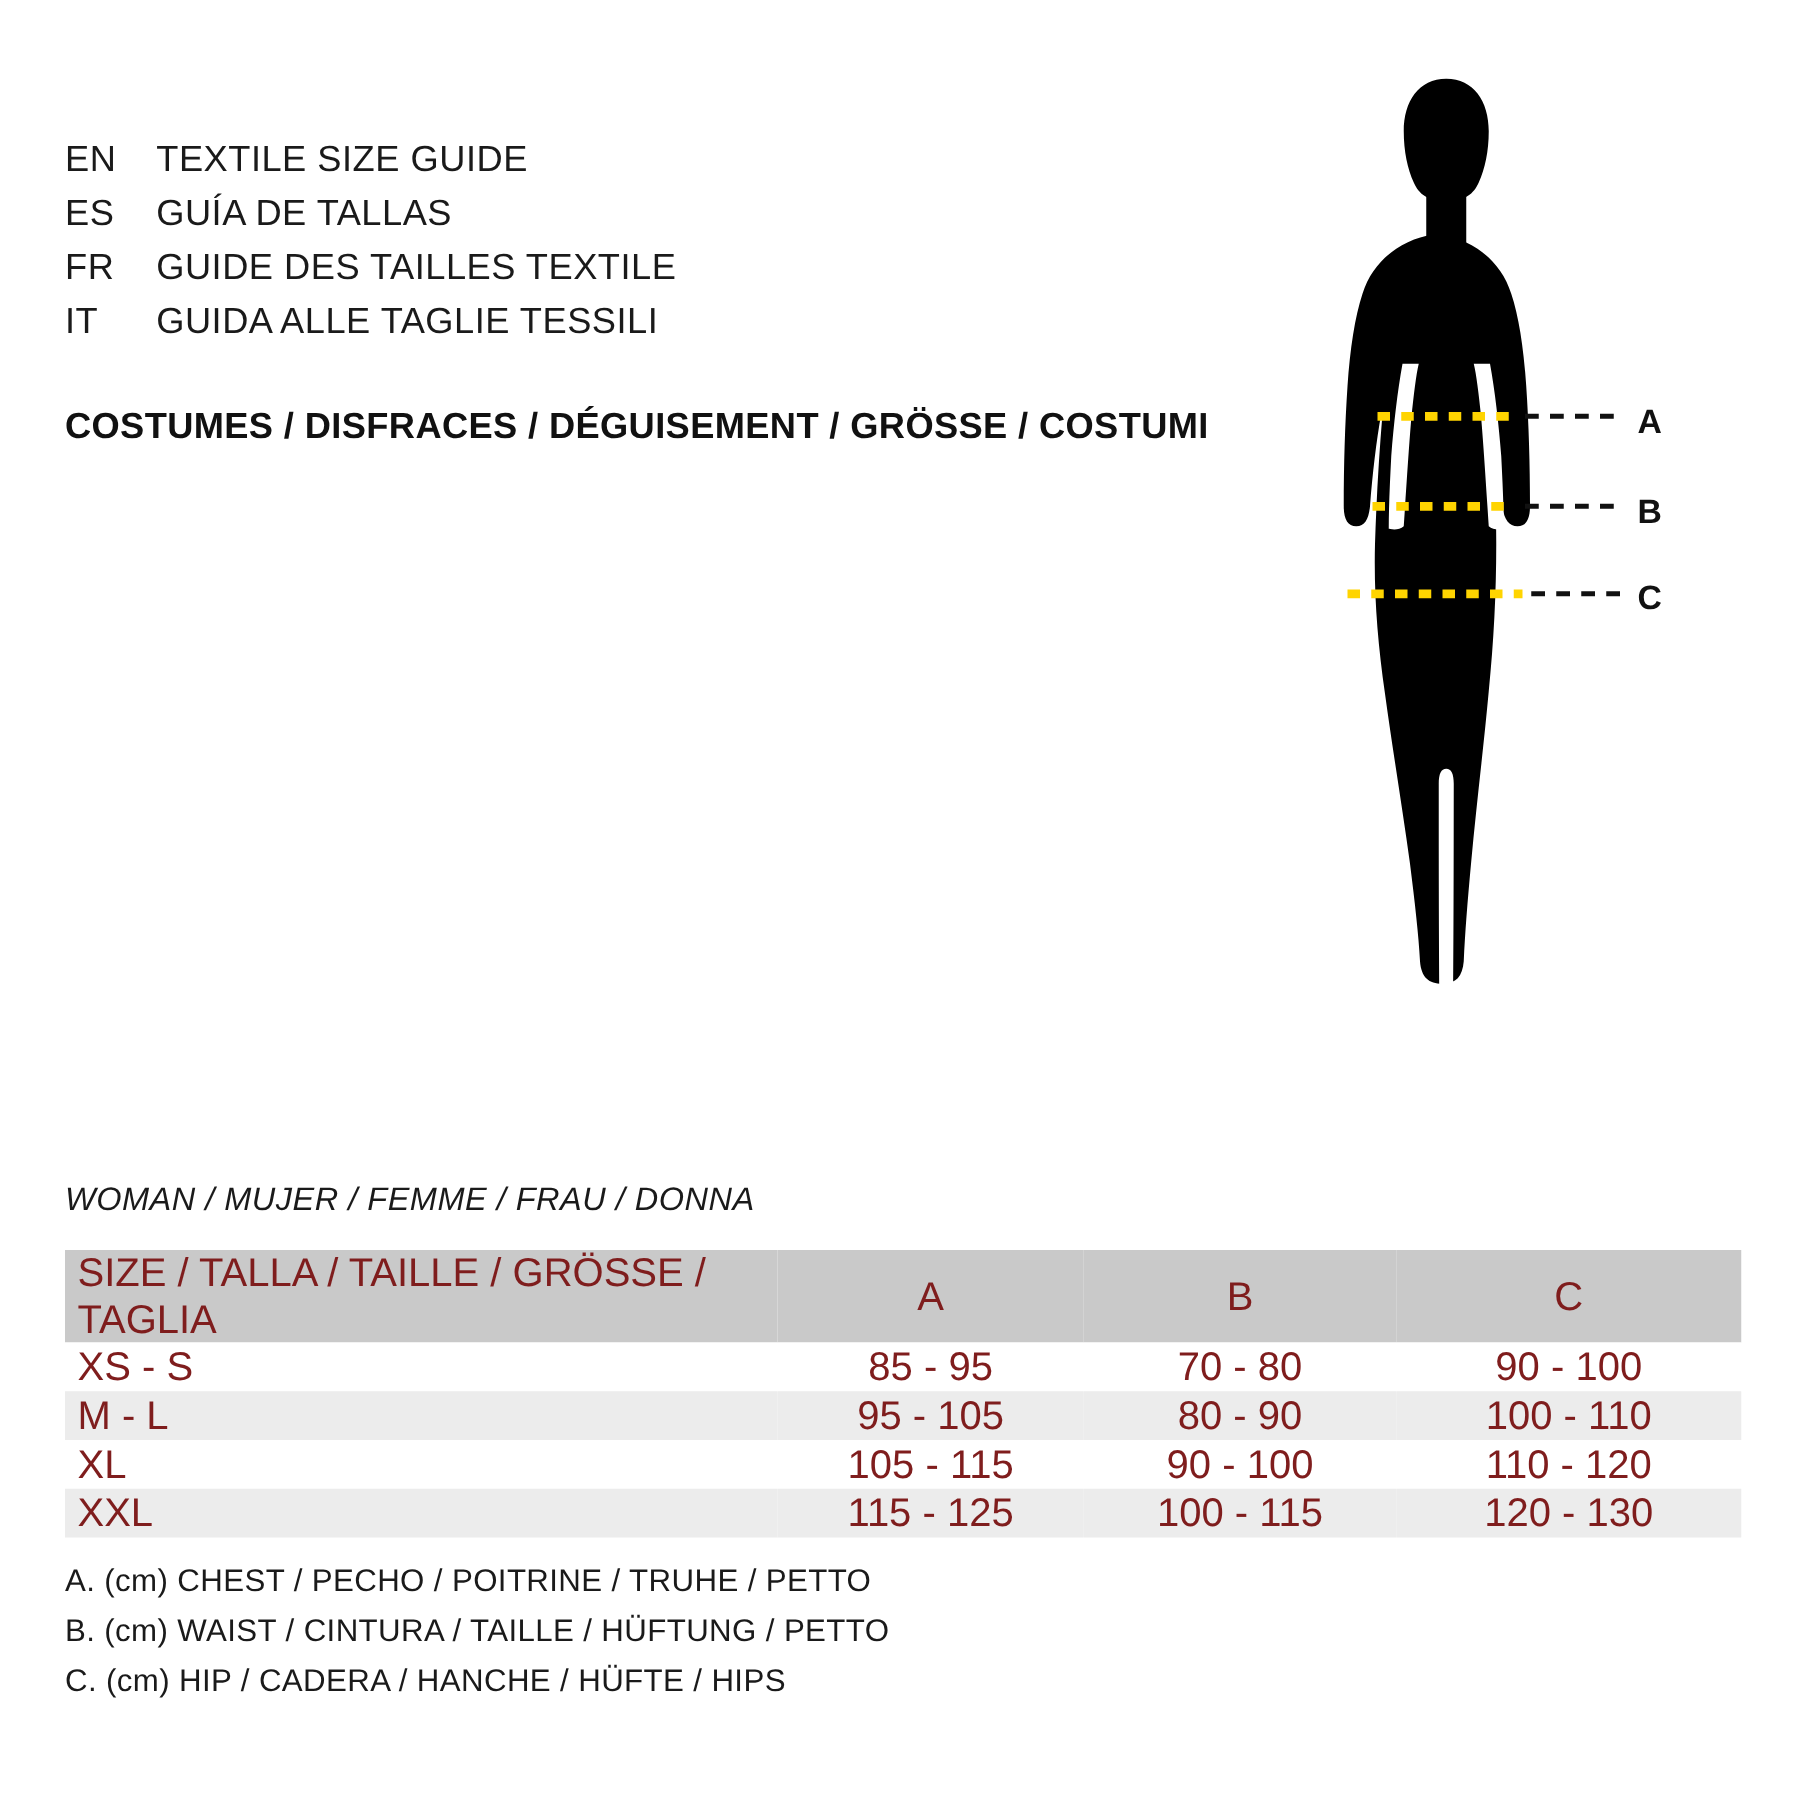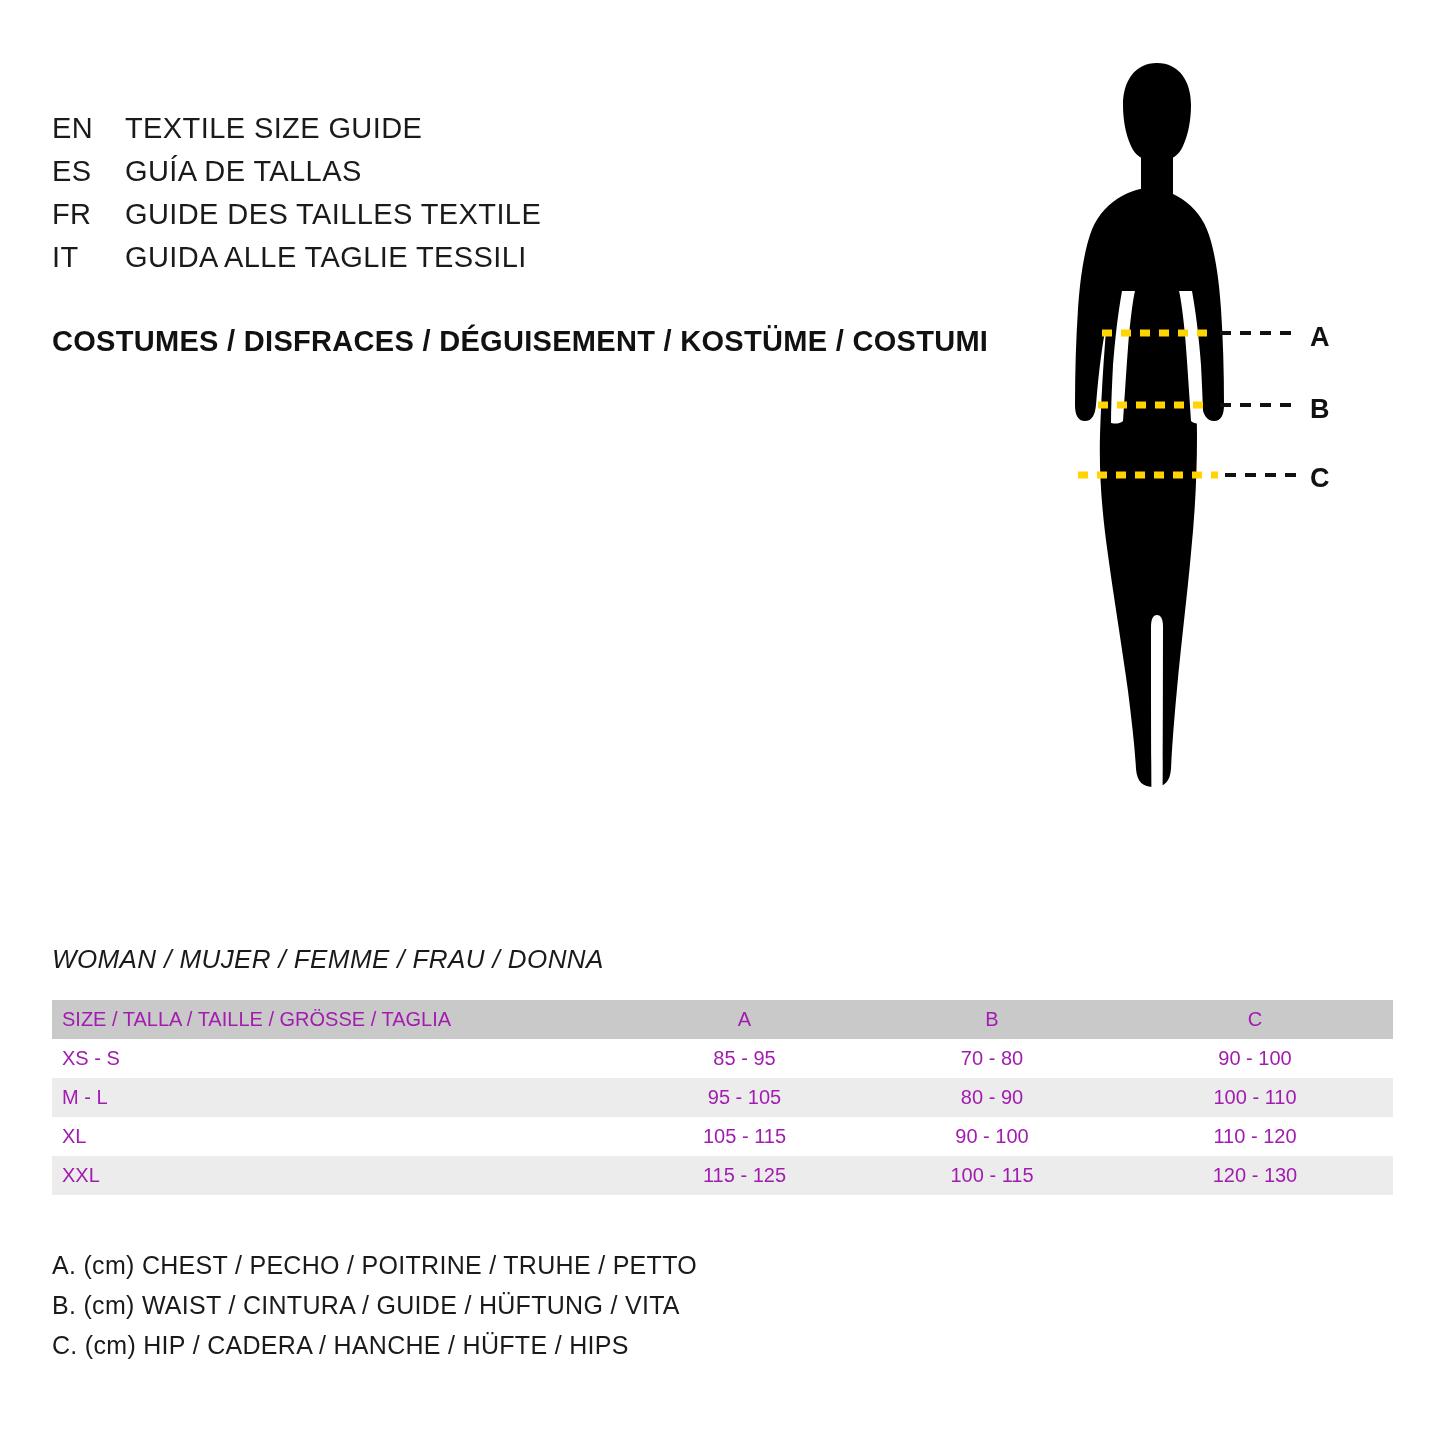--- a/index.html
+++ b/index.html
@@ -81,22 +81,22 @@
     letter-spacing: 0.4px;
     color: #1a1a1a;
     font-style: italic;
   }
   table.size-table {
     position: absolute;
     left: 52px;
     top: 1000px;
     width: 1341px;
     border-collapse: collapse;
-    font-size: 20px;
-    color: #a21caf;
+    font-size: 32px;
+    color: #7f1d1d;
   }
   table.size-table th,
   table.size-table td {
     padding: 0;
     height: 39px;
     font-weight: normal;
   }
   table.size-table thead tr {
     background: #c9c9c9;
   }
@@ -155,21 +155,21 @@
   <div class="lang-row">
     <span class="lang-code">FR</span>
     <span class="lang-text">GUIDE DES TAILLES TEXTILE</span>
   </div>
   <div class="lang-row">
     <span class="lang-code">IT</span>
     <span class="lang-text">GUIDA ALLE TAGLIE TESSILI</span>
   </div>
 </div>
 
-<div class="costumes-line">COSTUMES / DISFRACES / DÉGUISEMENT / KOSTÜME / COSTUMI</div>
+<div class="costumes-line">COSTUMES / DISFRACES / DÉGUISEMENT / GRÖSSE / COSTUMI</div>
 
 <div class="figure-wrap">
   <svg class="figure-svg" width="360" height="830" viewBox="0 0 360 830">
 
     <path fill="#000000" d="M147 8
       c -22 0 -34 18 -34 42
       c 0 16 3 30 8 41
       c 4 9 11 15 26 15
       c 15 0 22 -6 26 -15
       c 5 -11 8 -25 8 -41
@@ -281,15 +281,15 @@
       <td class="col-size">XXL</td>
       <td class="col-m">115 - 125</td>
       <td class="col-m">100 - 115</td>
       <td class="col-m">120 - 130</td>
     </tr>
   </tbody>
 </table>
 
 <div class="legend">
   <div class="legend-row">A. (cm) CHEST / PECHO / POITRINE / TRUHE / PETTO</div>
-  <div class="legend-row">B. (cm) WAIST / CINTURA / GUIDE / HÜFTUNG / VITA</div>
+  <div class="legend-row">B. (cm) WAIST / CINTURA / TAILLE / HÜFTUNG / PETTO</div>
   <div class="legend-row">C. (cm) HIP / CADERA / HANCHE / HÜFTE / HIPS</div>
 </div>
 
 </body></html>

